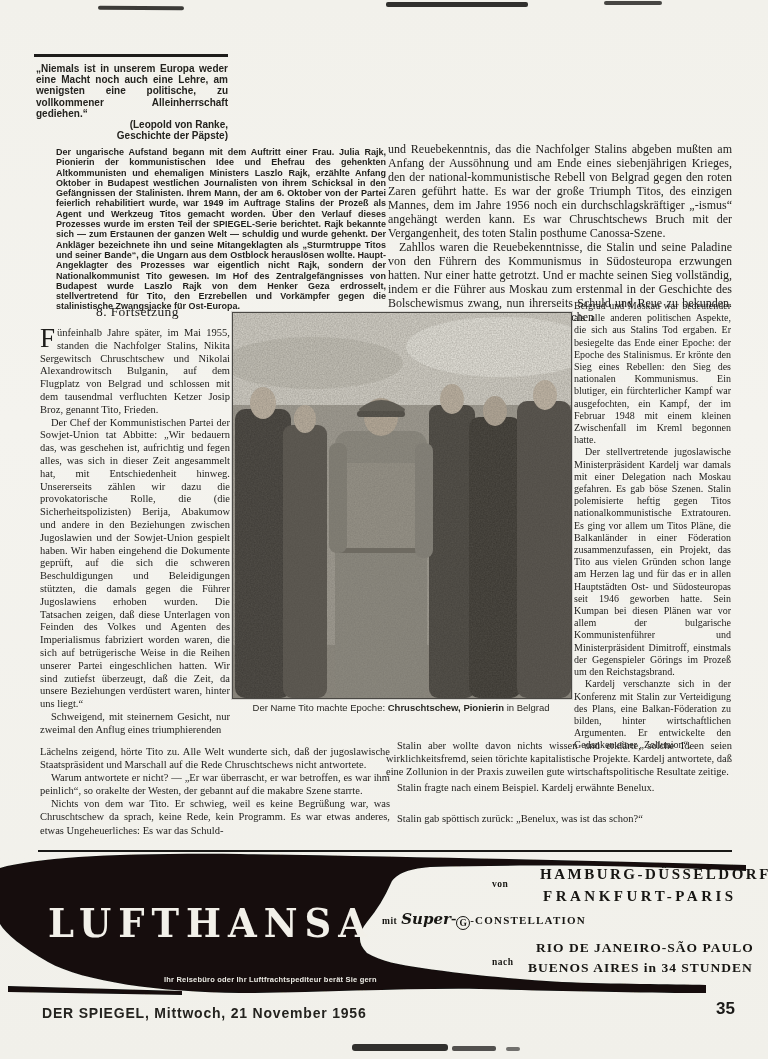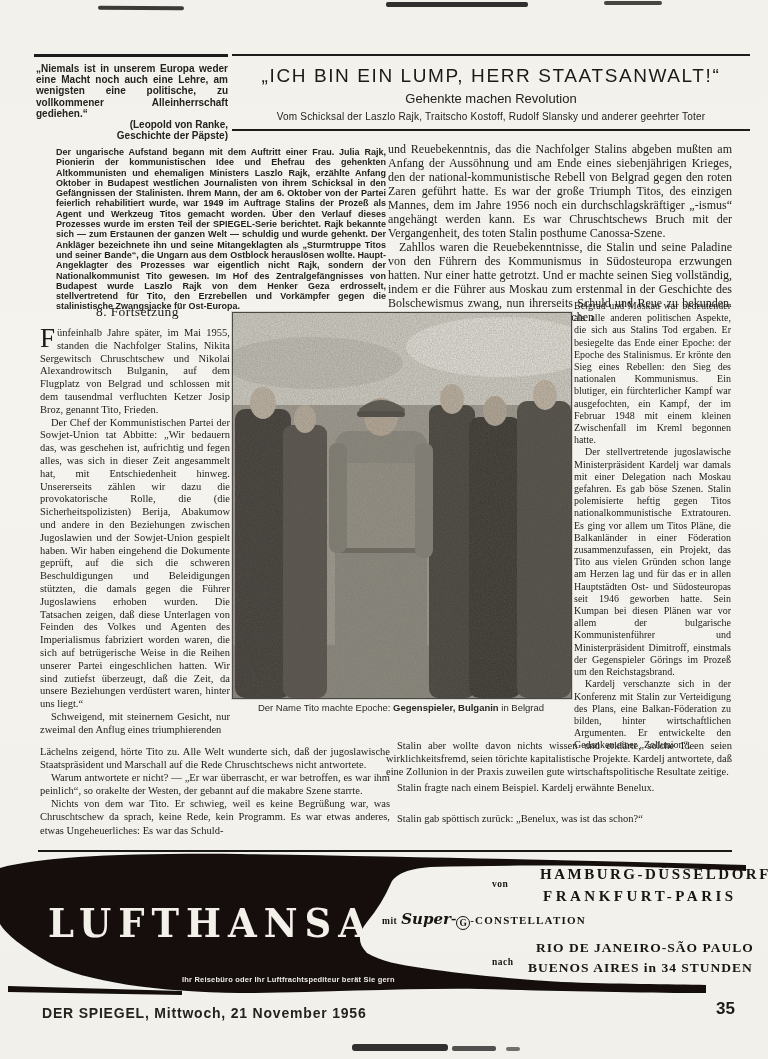--- a/index.html
+++ b/index.html
@@ -57,25 +57,20 @@
   <div class="abs smudge" style="left:604px;top:1px;width:58px;height:4px;opacity:.8;"></div>
 
   <div class="abs" style="left:34px;top:54px;width:194px;height:2.5px;background:#1d1c1a;"></div>
 
   <div class="abs epigraph" style="left:36px;top:63px;width:192px;">
     <span>„Niemals ist in unserem Europa weder eine Macht noch auch eine Lehre, am wenigsten eine politische, zu vollkommener Alleinherrschaft gediehen.“</span>
     <span class="attr">(Leopold von Ranke,</span>
     <span class="attr">Geschichte der Päpste)</span>
   </div>
 
-  <div class="abs headbox" style="left:232px;top:54px;width:518px;">
-    <div class="headline">„ICH BIN EIN LUMP, HERR STAATSANWALT!“</div>
-    <div class="subtitle">Gehenkte machen Revolution</div>
-    <div class="byline">Vom Schicksal der Laszlo Rajk, Traitscho Kostoff, Rudolf Slansky und anderer geehrter Toter</div>
-  </div>
 
   <div class="abs intro" style="left:56px;top:147px;width:330px;">Der ungarische Aufstand begann mit dem Auftritt einer Frau. Julia Rajk, Pionierin der kommunistischen Idee und Ehefrau des gehenkten Altkommunisten und ehemaligen Ministers Laszlo Rajk, erzählte Anfang Oktober in Budapest westlichen Journalisten von ihrem Schicksal in den Gefängnissen der Stalinisten. Ihrem Mann, der am 6. Oktober von der Partei feierlich rehabilitiert wurde, war 1949 im Auftrage Stalins der Prozeß als Agent und Werkzeug Titos gemacht worden. Über den Verlauf dieses Prozesses wurde im ersten Teil der SPIEGEL-Serie berichtet. Rajk bekannte sich — zum Erstaunen der ganzen Welt — schuldig und wurde gehenkt. Der Ankläger bezeichnete ihn und seine Mitangeklagten als „Sturmtruppe Titos und seiner Bande“, die Ungarn aus dem Ostblock herauslösen wollte. Haupt-Angeklagter des Prozesses war eigentlich nicht Rajk, sondern der Nationalkommunist Tito gewesen. Im Hof des Zentralgefängnisses von Budapest wurde Laszlo Rajk von dem Henker Geza erdrosselt, stellvertretend für Tito, den Erzrebellen und Vorkämpfer gegen die stalinistische Zwangsjacke für Ost-Europa.</div>
 
   <div class="abs col bt" style="left:388px;top:142px;width:344px;">
     <p class="first">und Reuebekenntnis, das die Nachfolger Stalins abgeben mußten am Anfang der Aussöhnung und am Ende eines siebenjährigen Krieges, den der national-kommunistische Rebell von Belgrad gegen den roten Zaren geführt hatte. Es war der große Triumph Titos, des einzigen Mannes, dem im Jahre 1956 noch ein durchschlagskräftiger „-ismus“ angehängt werden kann. Es war Chruschtschews Bruch mit der Vergangenheit, des toten Stalin posthume Canossa-Szene.</p>
     <p>Zahllos waren die Reuebekenntnisse, die Stalin und seine Paladine von den Führern des Kommunismus in Südosteuropa erzwungen hatten. Nur einer hatte getrotzt. Und er machte seinen Sieg vollständig, indem er die Führer aus Moskau zum erstenmal in der Geschichte des Bolschewismus zwang, nun ihrerseits Schuld und Reue zu bekunden. Dieser Umstand der Aussöhnung zwischen</p>
   </div>
 
   <div class="abs secthead" style="left:96px;top:304px;">8. Fortsetzung</div>
 
@@ -124,21 +119,21 @@
     </svg>
   </div>
 
   <div class="abs col sidecol" style="left:574px;top:300px;width:157px;">
     <p class="first">Belgrad und Moskau war bedeutender als alle anderen politischen Aspekte, die sich aus Stalins Tod ergaben. Er besiegelte das Ende einer Epoche: der Epoche des Stalinismus. Er krönte den Sieg eines Rebellen: den Sieg des nationalen Kommunismus. Ein blutiger, ein fürchterlicher Kampf war ausgefochten, ein Kampf, der im Februar 1948 mit einem kleinen Zwischenfall im Kreml begonnen hatte.</p>
     <p>Der stellvertretende jugoslawische Ministerpräsident Kardelj war damals mit einer Delegation nach Moskau gefahren. Es gab böse Szenen. Stalin polemisierte heftig gegen Titos nationalkommunistische Extratouren. Es ging vor allem um Titos Pläne, die Balkanländer in einer Föderation zusammenzufassen, ein Projekt, das Tito aus vielen Gründen schon lange am Herzen lag und für das er in allen Hauptstädten Ost- und Südosteuropas seit 1946 geworben hatte. Sein Kumpan bei diesen Plänen war vor allem der bulgarische Kommunistenführer und Ministerpräsident Dimitroff, einstmals der Gegenspieler Görings im Prozeß um den Reichstagsbrand.</p>
     <p>Kardelj verschanzte sich in der Konferenz mit Stalin zur Verteidigung des Plans, eine Balkan-Föderation zu bilden, hinter wirtschaftlichen Argumenten. Er entwickelte den Gedanken einer „Zollunion“.</p>
   </div>
 
   <div class="abs caption" style="left:226px;top:702px;width:350px;">
-    <span>Der Name Tito machte Epoche: </span><b>Gegenspieler, Bulganin</b><span> in Belgrad</span>
+    <span>Der Name Tito machte Epoche: </span><b>Chruschtschew, Pionierin</b><span> in Belgrad</span>
   </div>
 
   <div class="abs col bottomtxt" style="left:40px;top:745px;width:350px;">
     <p class="first">Lächelns zeigend, hörte Tito zu. Alle Welt wunderte sich, daß der jugoslawische Staatspräsident und Marschall auf die Rede Chruschtschews nicht antwortete.</p>
     <p>Warum antwortete er nicht? — „Er war überrascht, er war betroffen, es war ihm peinlich“, so orakelte der Westen, der gebannt auf die makabre Szene starrte.</p>
     <p>Nichts von dem war Tito. Er schwieg, weil es keine Begrüßung war, was Chruschtschew da sprach, keine Rede, kein Programm. Es war etwas anderes, etwas Ungeheuerliches: Es war das Schuld-</p>
   </div>
 
   <div class="abs col bottomtxt" style="left:386px;top:739px;width:346px;">
     <p class="first" style="text-indent:11px;">Stalin aber wollte davon nichts wissen und erklärte, solche Ideen seien wirklichkeitsfremd, seien törichte kapitalistische Projekte. Kardelj antwortete, daß eine Zollunion in der Praxis zuweilen gute wirtschaftspolitische Resultate zeitige.</p>
@@ -194,21 +189,21 @@
 
   <div class="abs" style="left:382px;top:910px;white-space:nowrap;color:#171613;">
     <span class="ad-route r-label">mit</span>
     <span class="super">Super</span><span style="font-weight:bold;">-</span><span class="gcircle">G</span><span class="aircraft-rest">-CONSTELLATION</span>
   </div>
 
   <div class="abs ad-route r-label" style="left:492px;top:957px;">nach</div>
   <div class="abs ad-route r-mid" style="left:536px;top:940px;">RIO DE JANEIRO-SÃO PAULO</div>
   <div class="abs ad-route r-mid" style="left:528px;top:960px;">BUENOS AIRES in 34 STUNDEN</div>
 
-  <div class="abs ad-tagline" style="left:182px;top:975px;">Ihr Reisebüro oder Ihr Luftfrachtspediteur berät Sie gern</div>
+  <div class="abs ad-tagline" style="left:164px;top:975px;">Ihr Reisebüro oder Ihr Luftfrachtspediteur berät Sie gern</div>
 
   <div class="abs footer" style="left:42px;top:1005px;">DER SPIEGEL, Mittwoch, 21 November 1956</div>
   <div class="abs pagenum" style="left:716px;top:999px;">35</div>
 
   <div class="abs smudge" style="left:352px;top:1044px;width:96px;height:7px;opacity:.9;border-radius:3px;"></div>
   <div class="abs smudge" style="left:452px;top:1046px;width:44px;height:5px;opacity:.75;"></div>
   <div class="abs smudge" style="left:506px;top:1047px;width:14px;height:4px;opacity:.6;"></div>
 
 </div>
 

